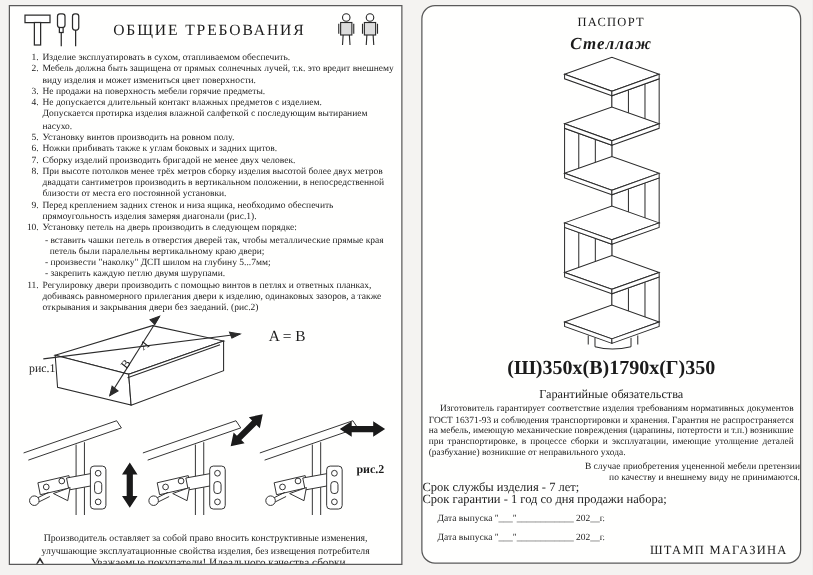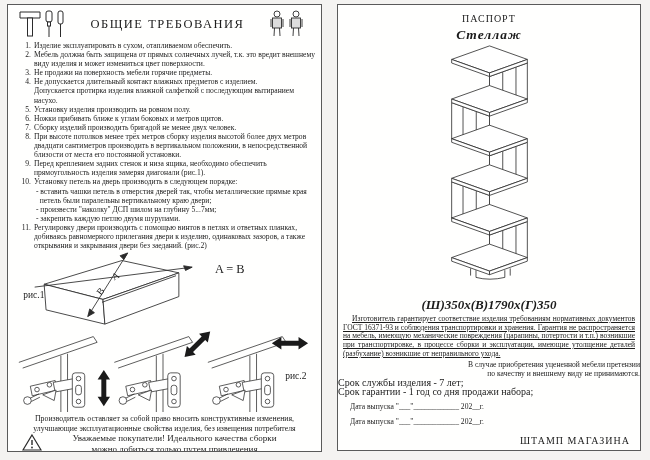--- a/index.html
+++ b/index.html
@@ -1,42 +1,42 @@
 <!DOCTYPE html>
 <html><head>
 <meta charset="utf-8">
 <style>
   html,body{margin:0;padding:0;background:#eceae7;}
   #canvas{position:relative;width:650px;height:460px;background:#f4f3f1;
           font-family:"Liberation Serif","DejaVu Serif",serif;color:#1b1b1b;overflow:hidden;}
   .page{position:absolute;background:#fffffe;border:1px solid #5a5a5a;box-sizing:border-box;
         display:flex;flex-direction:column;overflow:hidden;}
   #page-left{left:7px;top:4px;width:315px;height:448px;}
-  #page-right{left:337px;top:4px;width:304px;height:447px;}
+  #page-right{left:337px;top:4px;width:304px;height:447px;border-radius:11px;}
 
   
   .lp-header{display:flex;align-items:flex-start;padding:5px 14px 0 10px;height:34px;box-sizing:border-box;}
   .lp-title{flex:1;text-align:center;font-size:12.5px;letter-spacing:1.5px;padding-top:7px;white-space:nowrap;}
   .req-list{padding:3px 4px 0 6px;font-size:7.6px;line-height:9.1px;}
   .req-item{display:flex;}
   .req-num{min-width:17px;text-align:right;padding-right:3px;flex:none;}
   .req-text{white-space:pre-wrap;flex:1;}
   .fig1-wrap{height:74px;margin:2px 0 0 0;}
-  .fig2-wrap{height:84px;margin:2px 0 0 0;}
-  .note{font-size:7.8px;line-height:9.5px;text-align:center;white-space:pre-line;margin-top:2px;}
+  .fig2-wrap{height:84px;margin:2px 0 0 0;font-weight:bold;}
+  .note{font-size:7.8px;line-height:9.5px;text-align:center;white-space:pre-line;margin-top:14px;}
   .warning{margin:auto 14px 5px 14px;display:flex;align-items:flex-start;}
   .warning-text{flex:1;text-align:center;font-size:9px;line-height:10.5px;white-space:pre-line;}
 
   
   .rp-doc-type{text-align:center;font-size:10px;letter-spacing:1px;margin-top:8px;}
   .rp-product{text-align:center;font-size:13.5px;font-weight:bold;font-style:italic;margin-top:3px;letter-spacing:1px;}
   .shelf-wrap{text-align:center;margin-top:2px;}
-  .rp-dims{text-align:center;font-size:13px;font-weight:bold;font-style:italic;margin-top:12px;}
+  .rp-dims{text-align:center;font-size:16px;font-weight:bold;margin-top:0px;}
   .war-title{text-align:center;font-size:9.8px;margin-top:6px;}
-  .war-body{font-size:7.5px;line-height:8.7px;text-align:justify;padding:2px 5px 0 5px;text-indent:9px;text-decoration:underline;}
+  .war-body{font-size:7.5px;line-height:8.7px;text-align:justify;padding:2px 5px 0 5px;text-indent:9px;}
   .war-centered{text-align:right;font-size:7.6px;line-height:9px;white-space:pre-line;margin-top:1px;}
   .war-line{font-size:10px;line-height:9px;margin-left:0;}
   .date-line{font-size:7.6px;margin:6px 0 0 12px;}
   .stamp{margin-top:auto;text-align:right;font-size:10px;letter-spacing:1px;padding:0 10px 4px 0;}
 
   svg text{font-family:"Liberation Serif","DejaVu Serif",serif;fill:#1b1b1b;}
   .lineart{stroke:#2b2b2b;fill:none;}
 </style>
 </head>
 <body>
@@ -94,26 +94,26 @@
         </div>
 
         <div class="req-item">
           <span class="req-num">4.</span>
           <span class="req-text">Не допускается длительный контакт влажных предметов с изделием.
 Допускается протирка изделия влажной салфеткой с последующим вытиранием насухо.</span>
         </div>
 
         <div class="req-item">
           <span class="req-num">5.</span>
-          <span class="req-text">Установку изделия производить на ровном полу.</span>
+          <span class="req-text">Установку винтов производить на ровном полу.</span>
         </div>
 
         <div class="req-item">
           <span class="req-num">6.</span>
-          <span class="req-text">Ножки прибивать ближе к углам боковых и метров щитов.</span>
+          <span class="req-text">Ножки прибивать также к углам боковых и задних щитов.</span>
         </div>
 
         <div class="req-item">
           <span class="req-num">7.</span>
           <span class="req-text">Сборку изделий производить бригадой не менее двух человек.</span>
         </div>
 
         <div class="req-item">
           <span class="req-num">8.</span>
           <span class="req-text">При высоте потолков менее трёх метров сборку изделия высотой более двух метров двадцати сантиметров производить в вертикальном положении, в непосредственной близости от места его постоянной установки.</span>
@@ -270,20 +270,21 @@
             <line x1="70" y1="250" x2="70" y2="258"></line>
           <line x1="102" y1="250" x2="102" y2="258"></line>
             <line x1="108" y1="248" x2="108" y2="256"></line>
           <path d="M70,258 q15,4 32,0" fill="none"></path>
         </g>
       </svg>
     </div>
 
     <div class="rp-dims">(Ш)350х(В)1790х(Г)350</div>
 
+    <div class="war-title">Гарантийные обязательства</div>
     <div class="war-body">Изготовитель гарантирует соответствие изделия требованиям нормативных документов ГОСТ 16371-93 и соблюдения транспортировки и хранения. Гарантия не распространяется на мебель, имеющую механические повреждения (царапины, потертости и т.п.) возникшие при транспортировке, в процессе сборки и эксплуатации, имеющие утолщение деталей (разбухание) возникшие от неправильного ухода.</div>
     <div class="war-centered">В случае приобретения уцененной мебели претензии
 по качеству и внешнему виду не принимаются.</div>
     <div class="war-line">Срок службы изделия - 7 лет;</div>
     <div class="war-line">Срок гарантии - 1 год со дня продажи набора;</div>
     <div class="date-line">Дата выпуска "___"____________ 202__г.</div>
     <div class="date-line">Дата выпуска "___"____________ 202__г.</div>
     <div class="stamp">ШТАМП МАГАЗИНА</div>
   </div>
 

